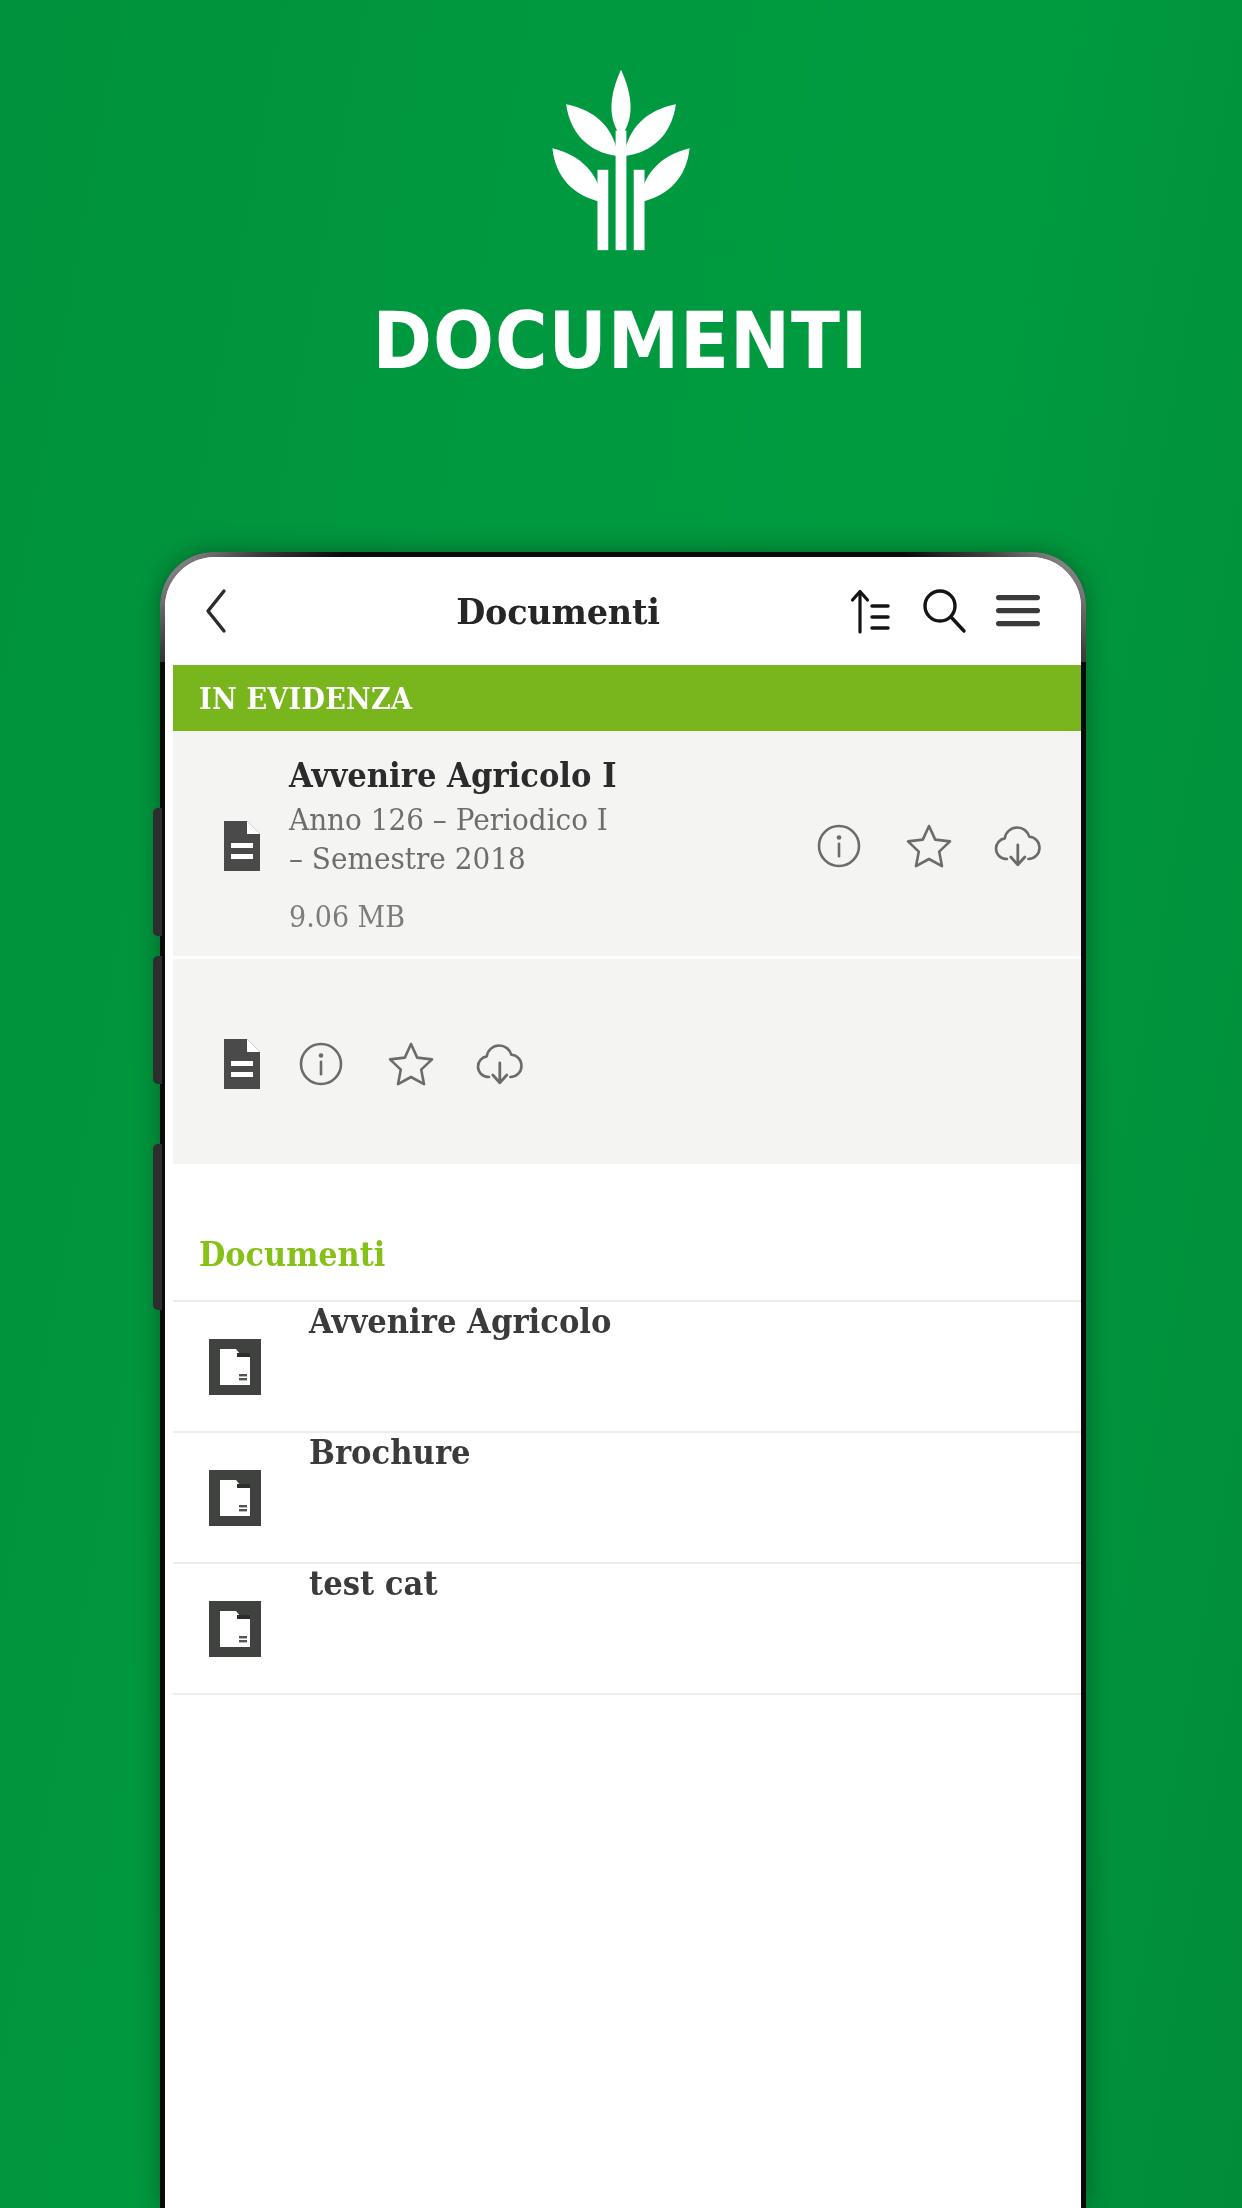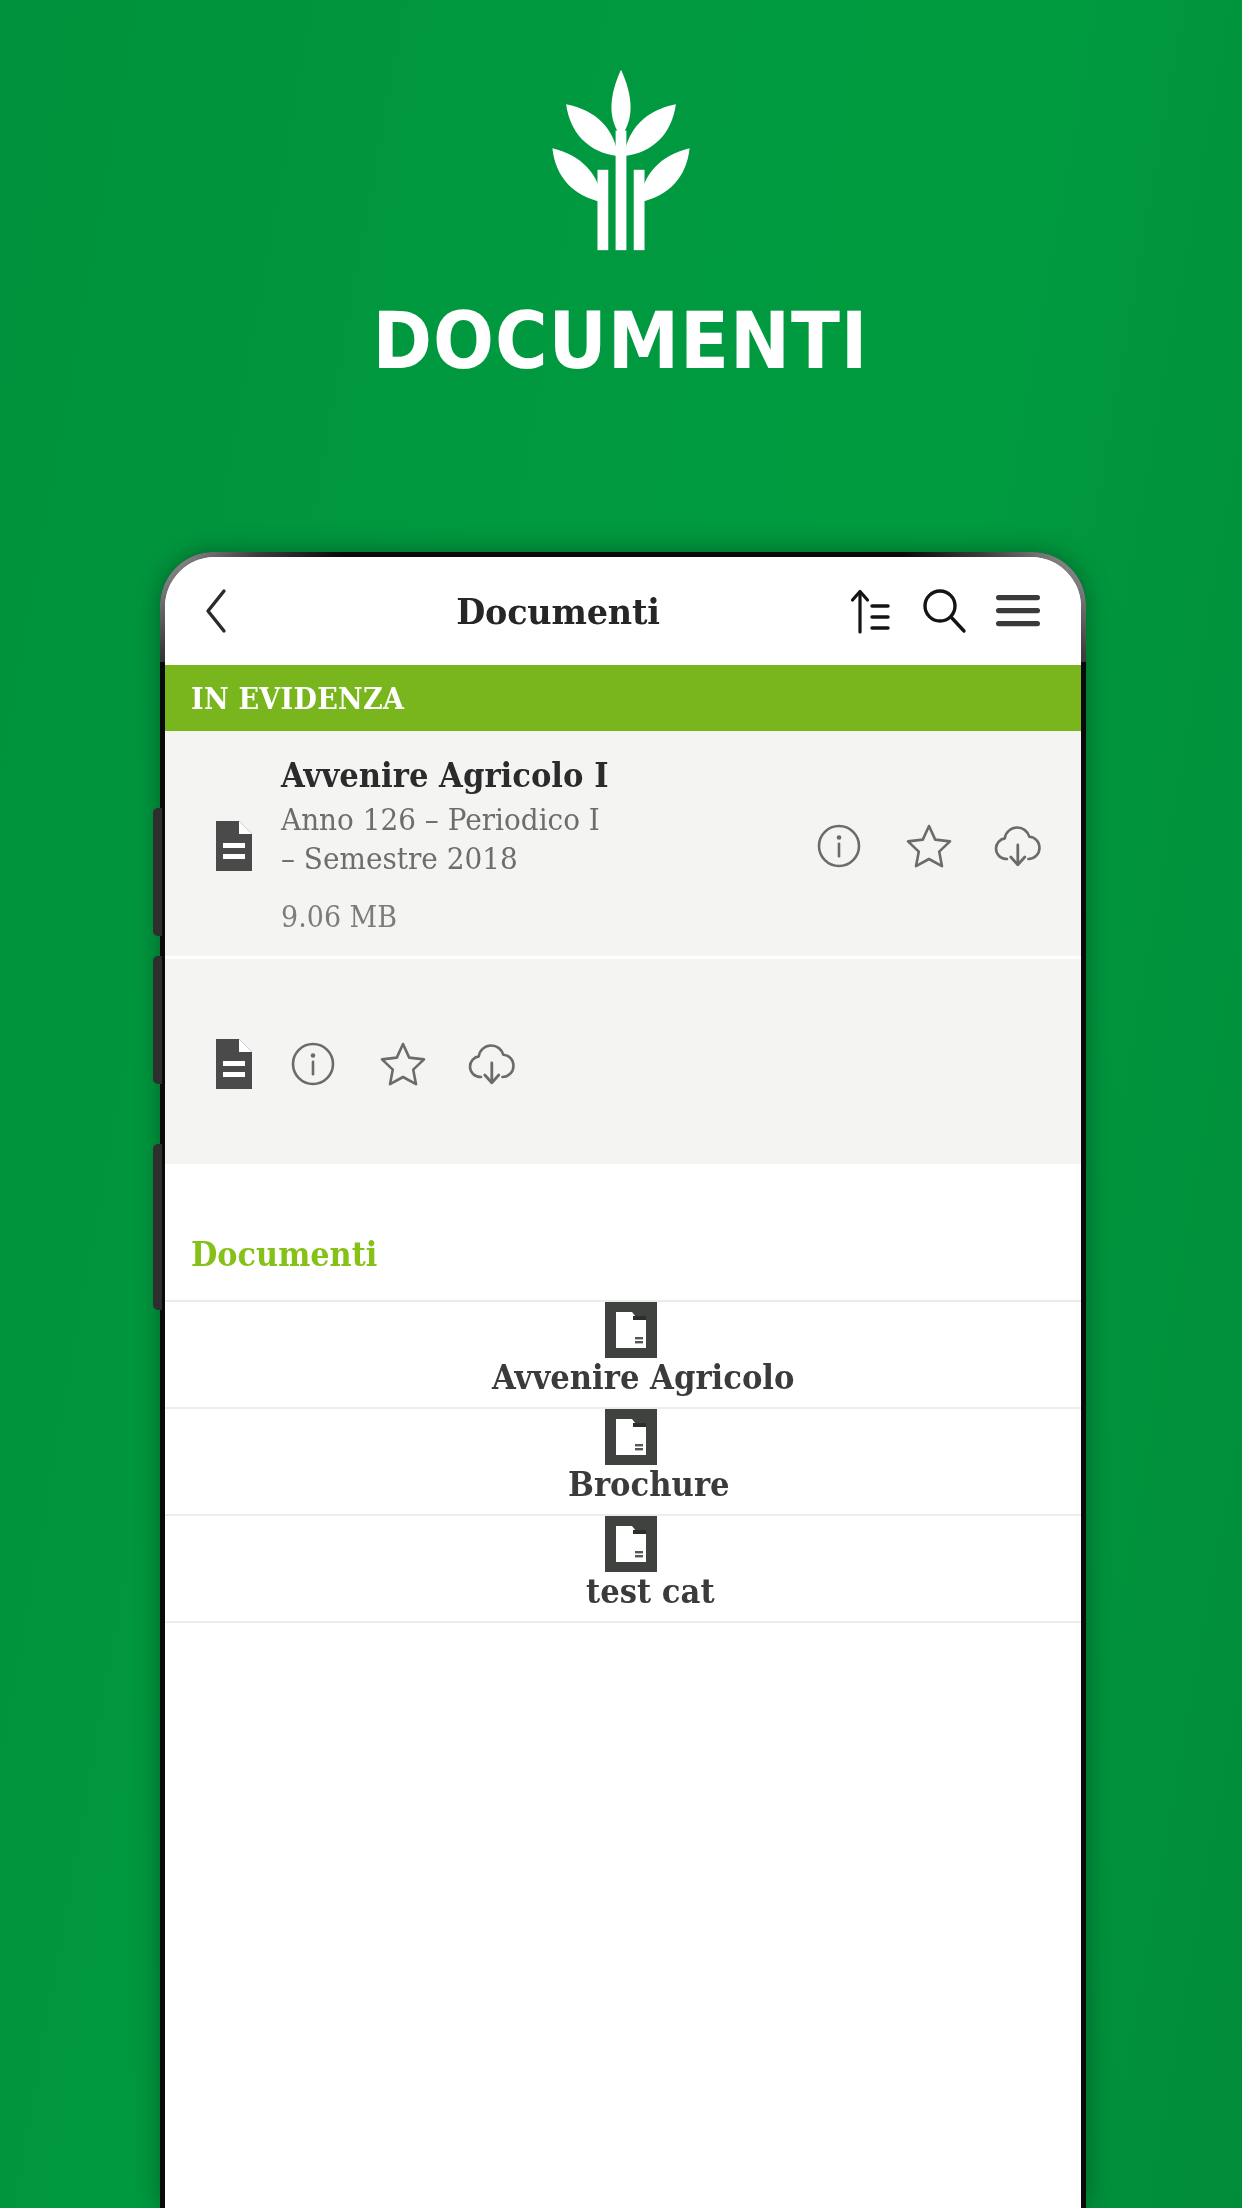--- a/index.html
+++ b/index.html
@@ -250,26 +250,24 @@
     font-family: "DejaVu Serif", serif;
     font-weight: 700;
     font-size: 33px;
     transform: scaleX(0.92);
     transform-origin: left center;
     display: inline-block;
   }
 
   .folder-row {
     background: #ffffff;
-    height: 107px;
-    display: flex;
-    align-items: center;
+    height: 131px;
+    display: flex;
     padding-left: 36px;
     border-bottom: 2px solid #ededed;
-    flex-direction: column;
   }
 
   .folder-icon-cell {
     width: 72px;
     flex: 0 0 auto;
     display: flex;
     align-items: center;
   }
 
   .folder-label {
@@ -281,20 +279,21 @@
     transform: scaleX(0.93);
     transform-origin: left center;
   }
 
   #folders-tail { background: #ffffff; flex: 1 1 auto; }
 
   #screen-body {
     display: flex;
     flex-direction: column;
     height: calc(100% - 108px);
+    padding-left: 8px;
   }
 </style>
 </head>
 <body>
 
 <div id="promo-bg"></div>
 
 <div id="hero">
 
   <svg id="logo-mark" viewBox="0 0 200 200" xmlns="http://www.w3.org/2000/svg">

